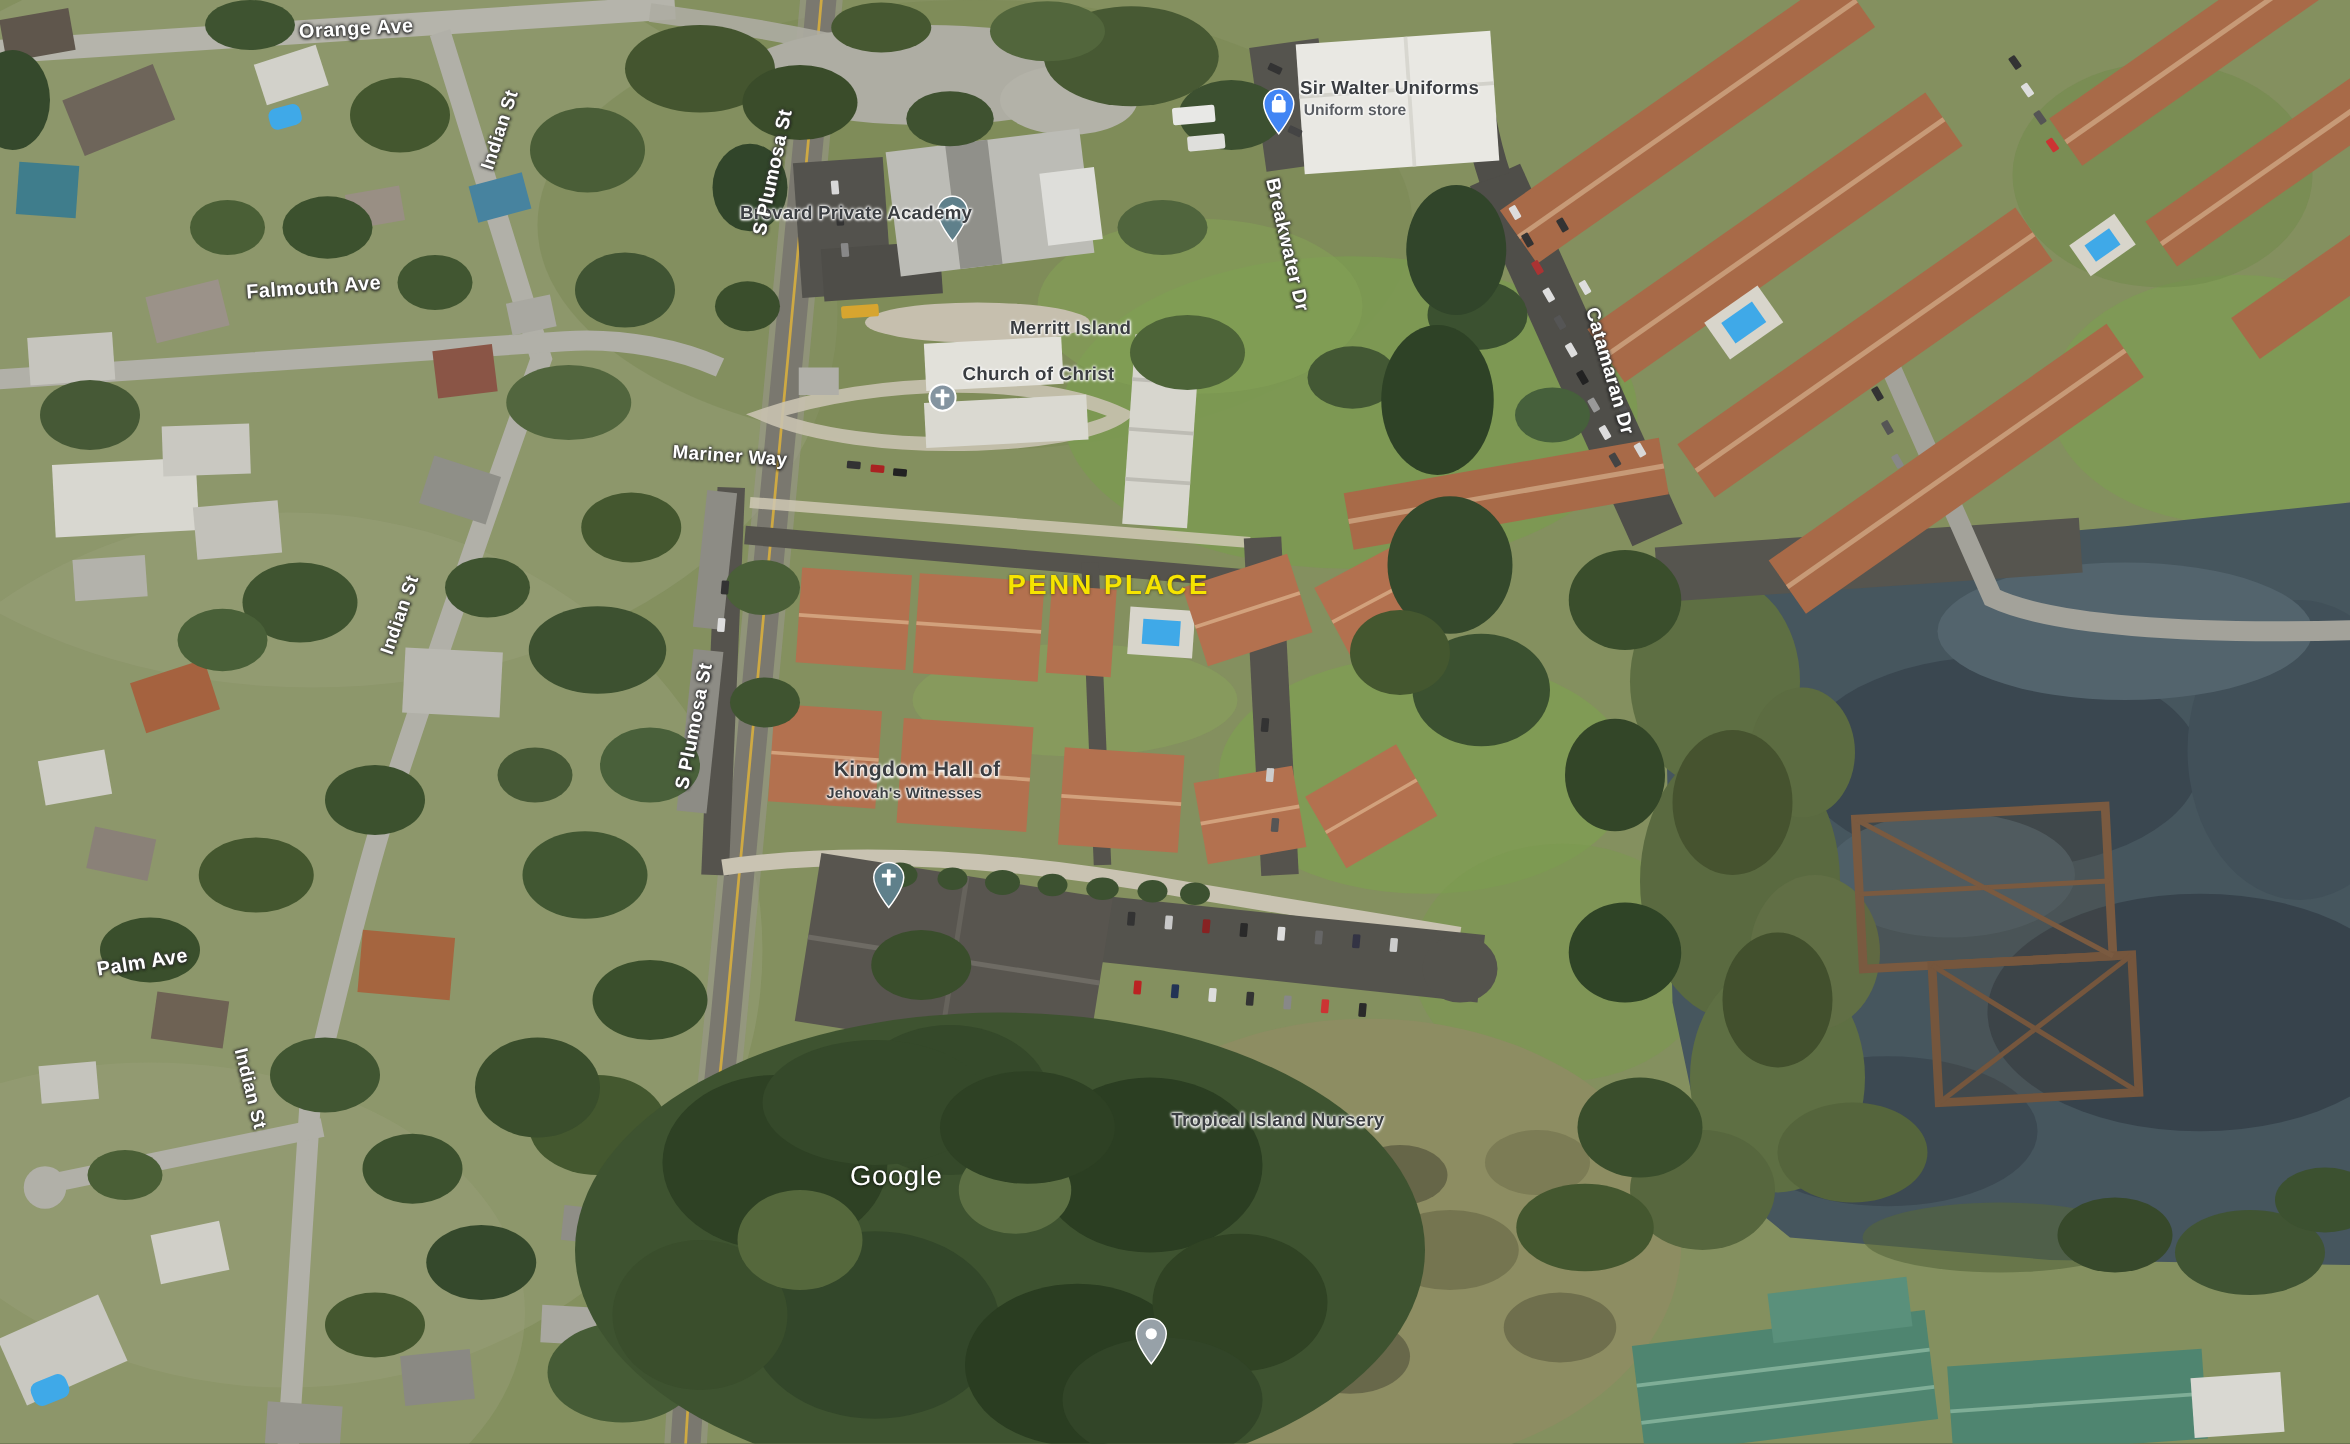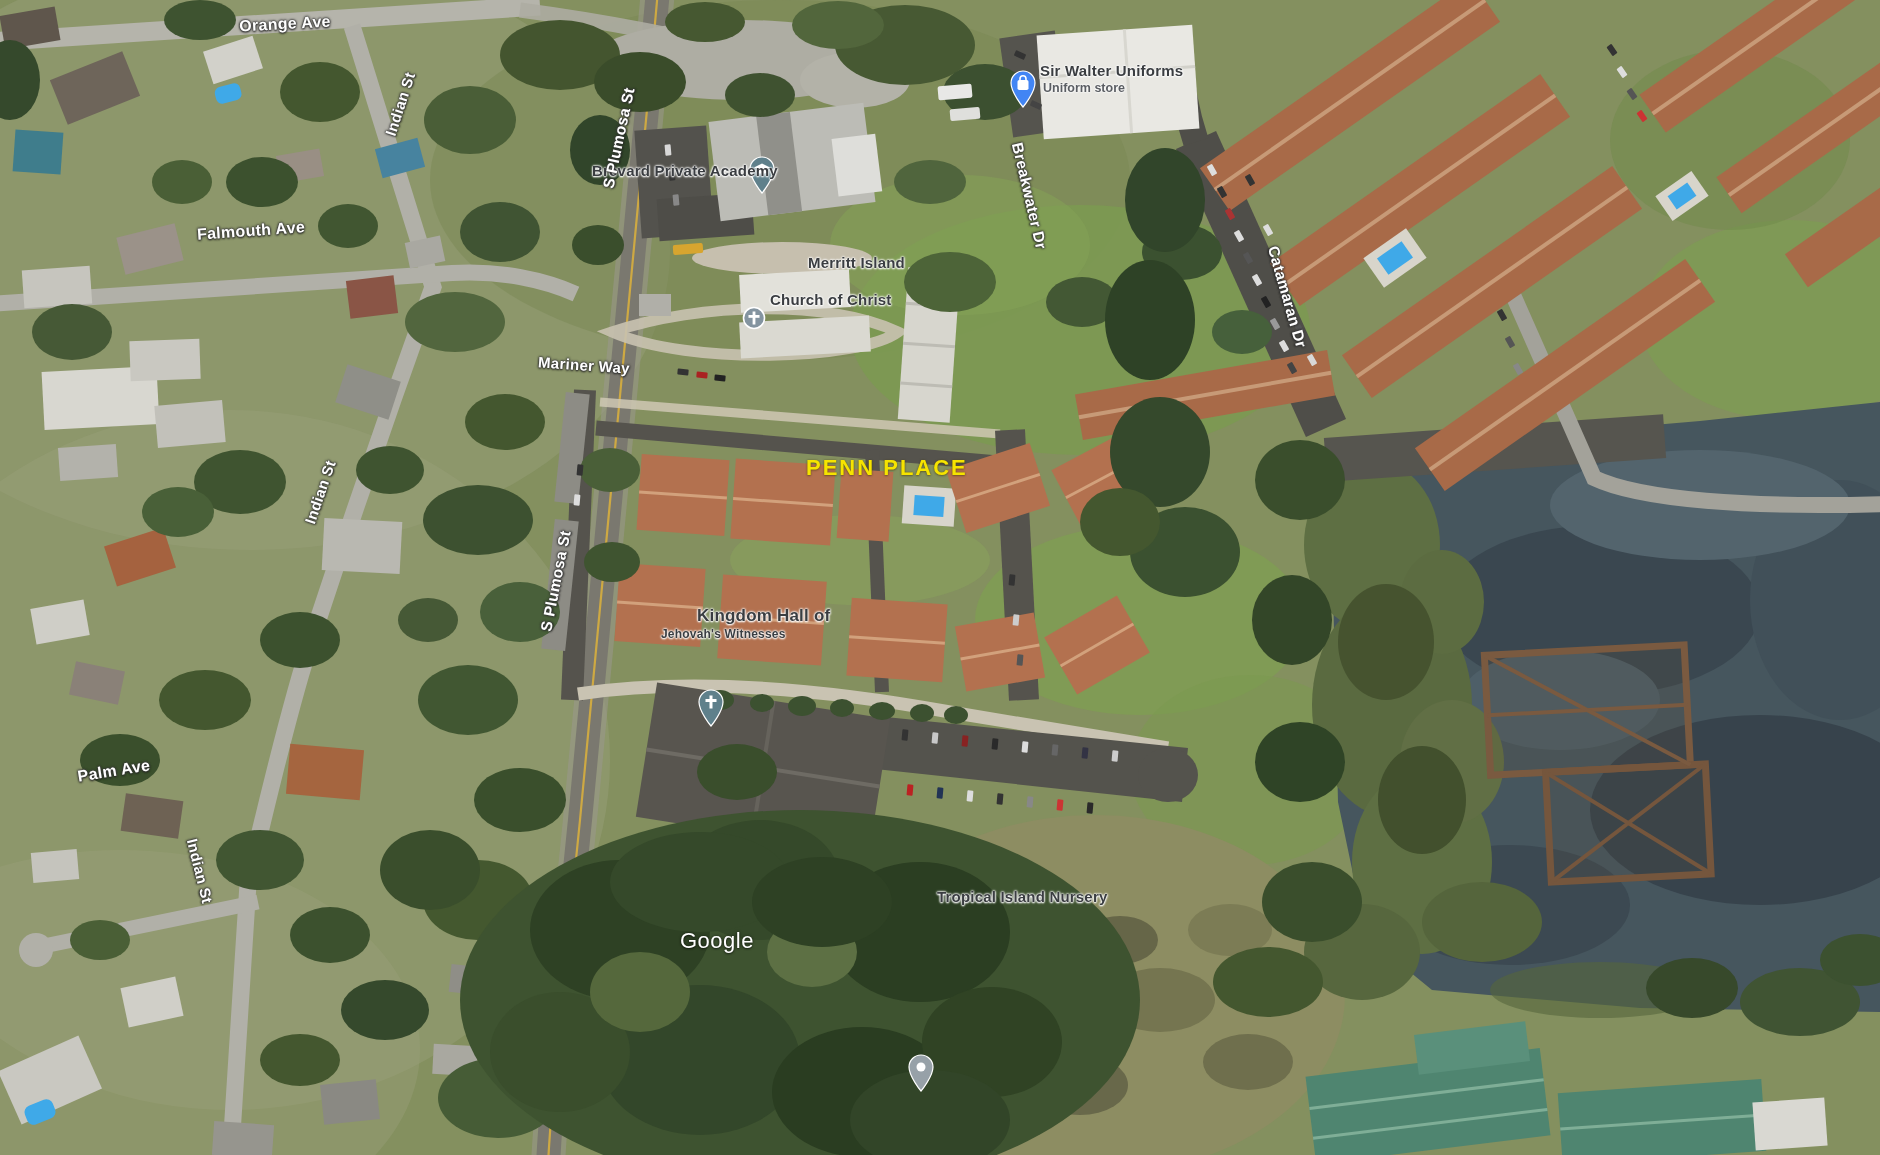--- a/index.html
+++ b/index.html
@@ -641,21 +641,21 @@
 </div>
 
 <div class="poi" style="left:1040px;top:62px;">Sir Walter Uniforms</div>
 <div class="poi-sub" style="left:1043px;top:81px;">Uniform store</div>
 
 <div class="poi" style="left:592px;top:162px;">Brevard Private Academy</div>
 
 <div class="poi" style="left:770px;top:254px;padding-left:38px;">Merritt Island</div>
 <div class="poi" style="left:770px;top:271px;margin-top:20px;">Church of Christ</div>
 
-<div class="poi" style="left:676px;top:606px;font-size:17px;padding-left:21px;">Kingdom Hall of</div>
+<div class="poi" style="left:646px;top:606px;font-size:17px;padding-left:21px;">Kingdom Hall of</div>
 <div class="poi" style="left:661px;top:627px;font-size:12px;">Jehovah's Witnesses</div>
 
 <div class="poi" style="left:937px;top:888px;font-size:15px;">Tropical Island Nursery</div>
 
 <div class="penn" style="left:806px;top:455px;">PENN PLACE</div>
 
 <div class="rl" style="left:285px;top:24px;font-size:16px;transform:translate(-50%,-50%) rotate(-3deg);">Orange Ave</div>
 <div class="rl" style="left:400px;top:104px;transform:translate(-50%,-50%) rotate(-72deg);">Indian St</div>
 <div class="rl" style="left:619px;top:138px;font-size:15.5px;transform:translate(-50%,-50%) rotate(-78deg);">S Plumosa St</div>
 <div class="rl" style="left:251px;top:231px;font-size:16px;transform:translate(-50%,-50%) rotate(-4deg);">Falmouth Ave</div>

